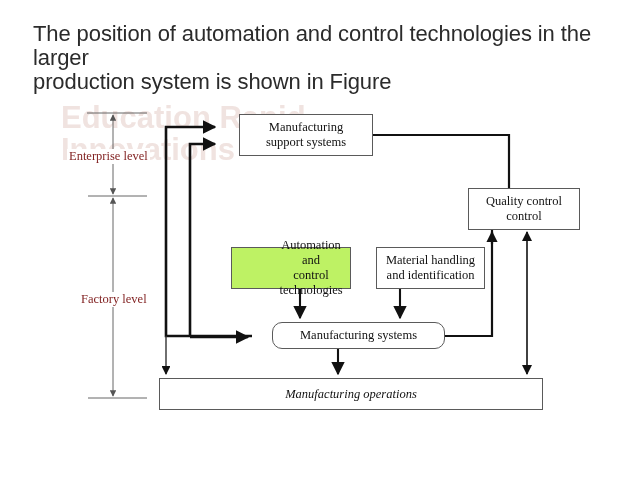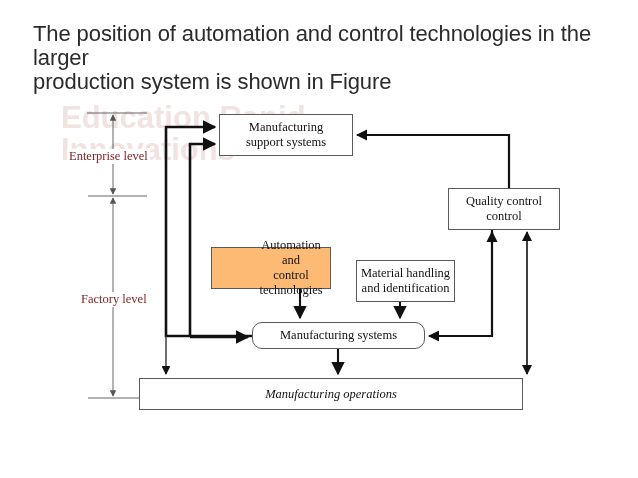--- a/index.html
+++ b/index.html
@@ -73,27 +73,28 @@
     display: flex;
     align-items: center;
     justify-content: center;
     text-align: center;
     font-family: "Liberation Serif", serif;
     font-size: 12.5px;
     line-height: 15px;
     color: #111111;
     background: #ffffff;
     z-index: 4;
-  }
-  .node.shaded { background: #fdba74; padding-left: 40px; }
+    margin-left: 20px;
+  }
+  .node.shaded { background: #bef264; padding-left: 40px; }
 
   #node-mss   { left: 219px; top: 114px; width: 134px; height: 42px; }
   #node-qcs   { left: 448px; top: 188px; width: 112px; height: 42px; }
   #node-act   { left: 211px; top: 247px; width: 120px; height: 42px; }
-  #node-mhi   { left: 356px; top: 260px; width: 99px; height: 42px; }
+  #node-mhi   { left: 356px; top: 247px; width: 109px; height: 42px; }
   #node-ms    { left: 252px; top: 322px; width: 173px; height: 27px; border-radius: 10px; }
   #node-mo    { left: 139px; top: 378px; width: 384px; height: 32px; font-style: italic; }
 
   
   .level-label {
     position: absolute;
     font-family: "Liberation Serif", serif;
     font-size: 12.5px;
     color: #7f1d1d;
     background: #ffffff;

